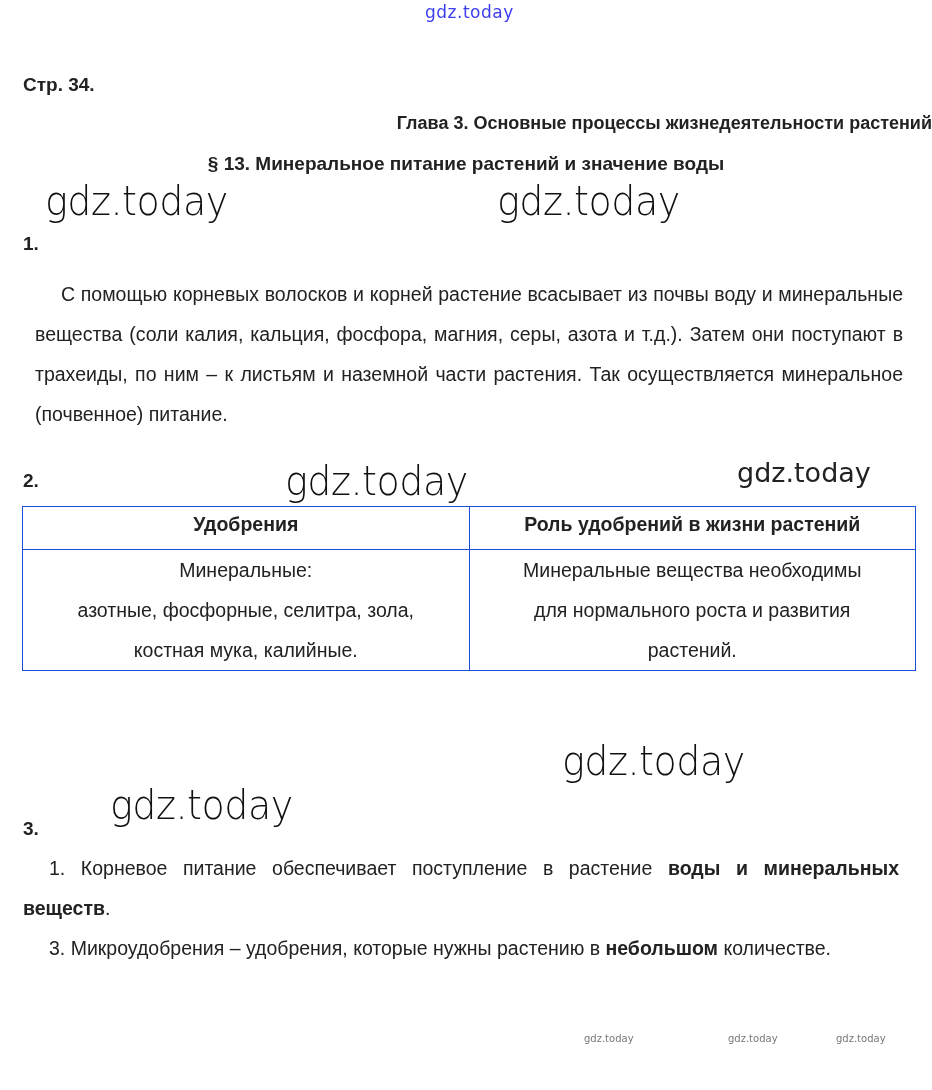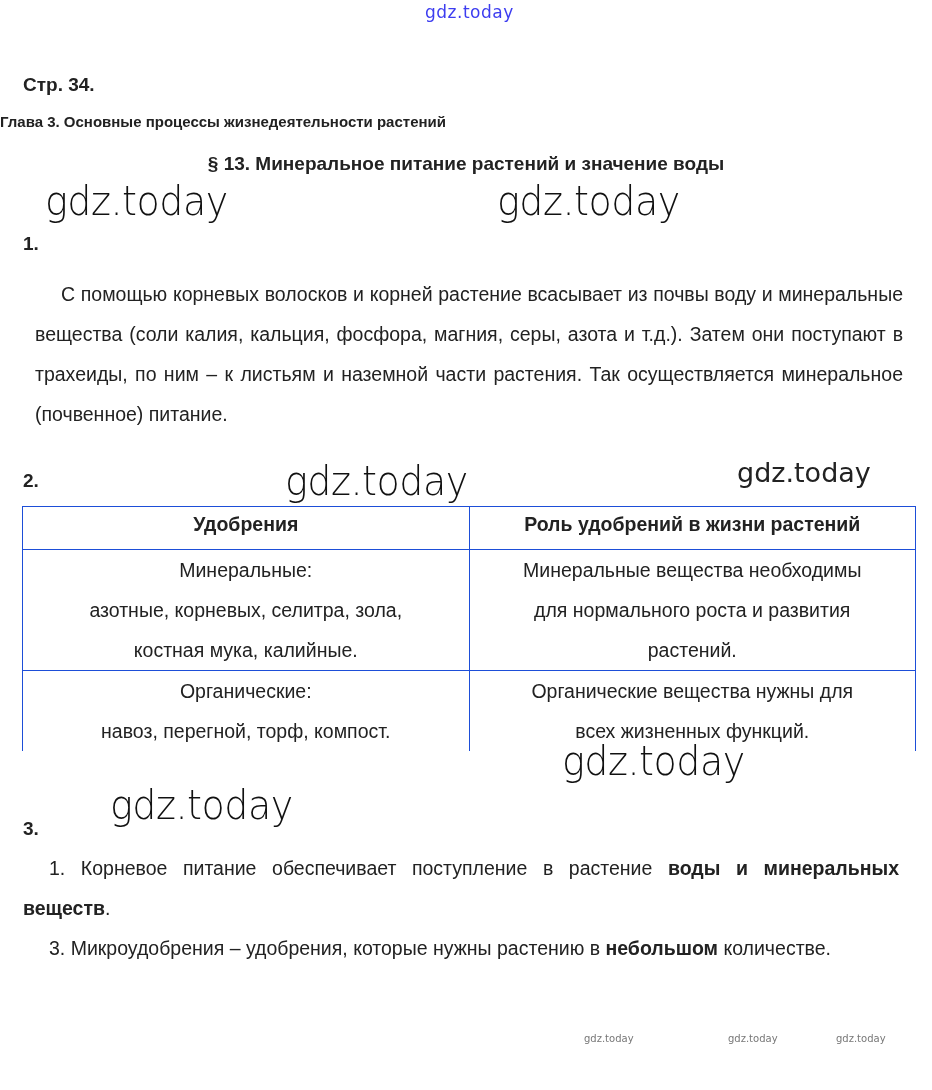--- a/index.html
+++ b/index.html
@@ -4,21 +4,21 @@
 <style>
   html, body { margin: 0; padding: 0; background: #ffffff; }
   body { width: 932px; height: 1090px; position: relative; overflow: hidden;
          font-family: "Liberation Sans", sans-serif; color: #222; }
   .abs { position: absolute; }
   .wm-top { left: 425px; top: 2px; font-size: 17px; color: #3d3df0; letter-spacing: 0.5px; font-family: "DejaVu Sans", sans-serif; }
   .wm-big { font-family: "DejaVu Sans", sans-serif; font-weight: 200; color: #111; font-size: 40px; letter-spacing: -0.5px; transform: scaleX(0.95); transform-origin: left top; }
   .wm-med { font-family: "DejaVu Sans", sans-serif; color: #222; font-size: 27px; }
   .wm-small { font-family: "DejaVu Sans", sans-serif; color: #777; font-size: 10px; }
   .page-ref { left: 23px; top: 74px; font-size: 19px; font-weight: bold; }
-  .chapter { left: 0; width: 932px; top: 113px; text-align: left; font-size: 15px; font-weight: bold; }
+  .chapter { left: 0; width: 932px; top: 113px; text-align: right; font-size: 18px; font-weight: bold; }
   .section { left: 0; width: 932px; top: 153px; text-align: center; font-size: 19px; font-weight: bold; }
   .num { font-size: 19px; font-weight: bold; }
   .para { left: 23px; width: 892px; font-size: 19.5px; line-height: 40px; text-align: justify; }
   .para p { margin: 12px; text-indent: 26px; }
   table.fert { position: absolute; left: 22px; top: 506px; width: 894px; border-collapse: collapse; font-size: 19.5px; }
   table.fert th, table.fert td { border: 1px solid #1d4ed8; text-align: center; vertical-align: top; }
   table.fert th { font-weight: bold; height: 40px; line-height: 32px; }
   table.fert td { line-height: 40px; padding: 0 4px; }
   table.fert td div { white-space: nowrap; }
   table.fert tr.last td { border-bottom: none; }
@@ -49,37 +49,27 @@
 
 <table class="fert">
   <tbody>
       <tr>
     <th style="width:50%;">Удобрения</th>
     <th>Роль удобрений в жизни растений</th>
   </tr>
   <tr>
     <td>
       <div>Минеральные:</div>
-      <div>азотные, корневых, селитра, зола,</div>
+      <div>азотные, фосфорные, селитра, зола,</div>
       <div>костная мука, калийные.</div>
     </td>
     <td>
       <div>Минеральные вещества необходимы</div>
       <div>для нормального роста и развития</div>
       <div>растений.</div>
-    </td>
-  </tr>
-  <tr class="last">
-    <td>
-      <div>Органические:</div>
-      <div>навоз, перегной, торф, компост.</div>
-    </td>
-    <td>
-      <div>Органические вещества нужны для</div>
-      <div>всех жизненных функций.</div>
     </td>
   </tr>
 </tbody>
   </table>
 
 <div class="abs wm-big" style="left:562px; top:738px;">gdz.today</div>
 <div class="abs wm-big" style="left:110px; top:782px;">gdz.today</div>
 
 <div class="abs num" style="left:23px; top:818px;">3.</div>
 <div class="abs ans3">

